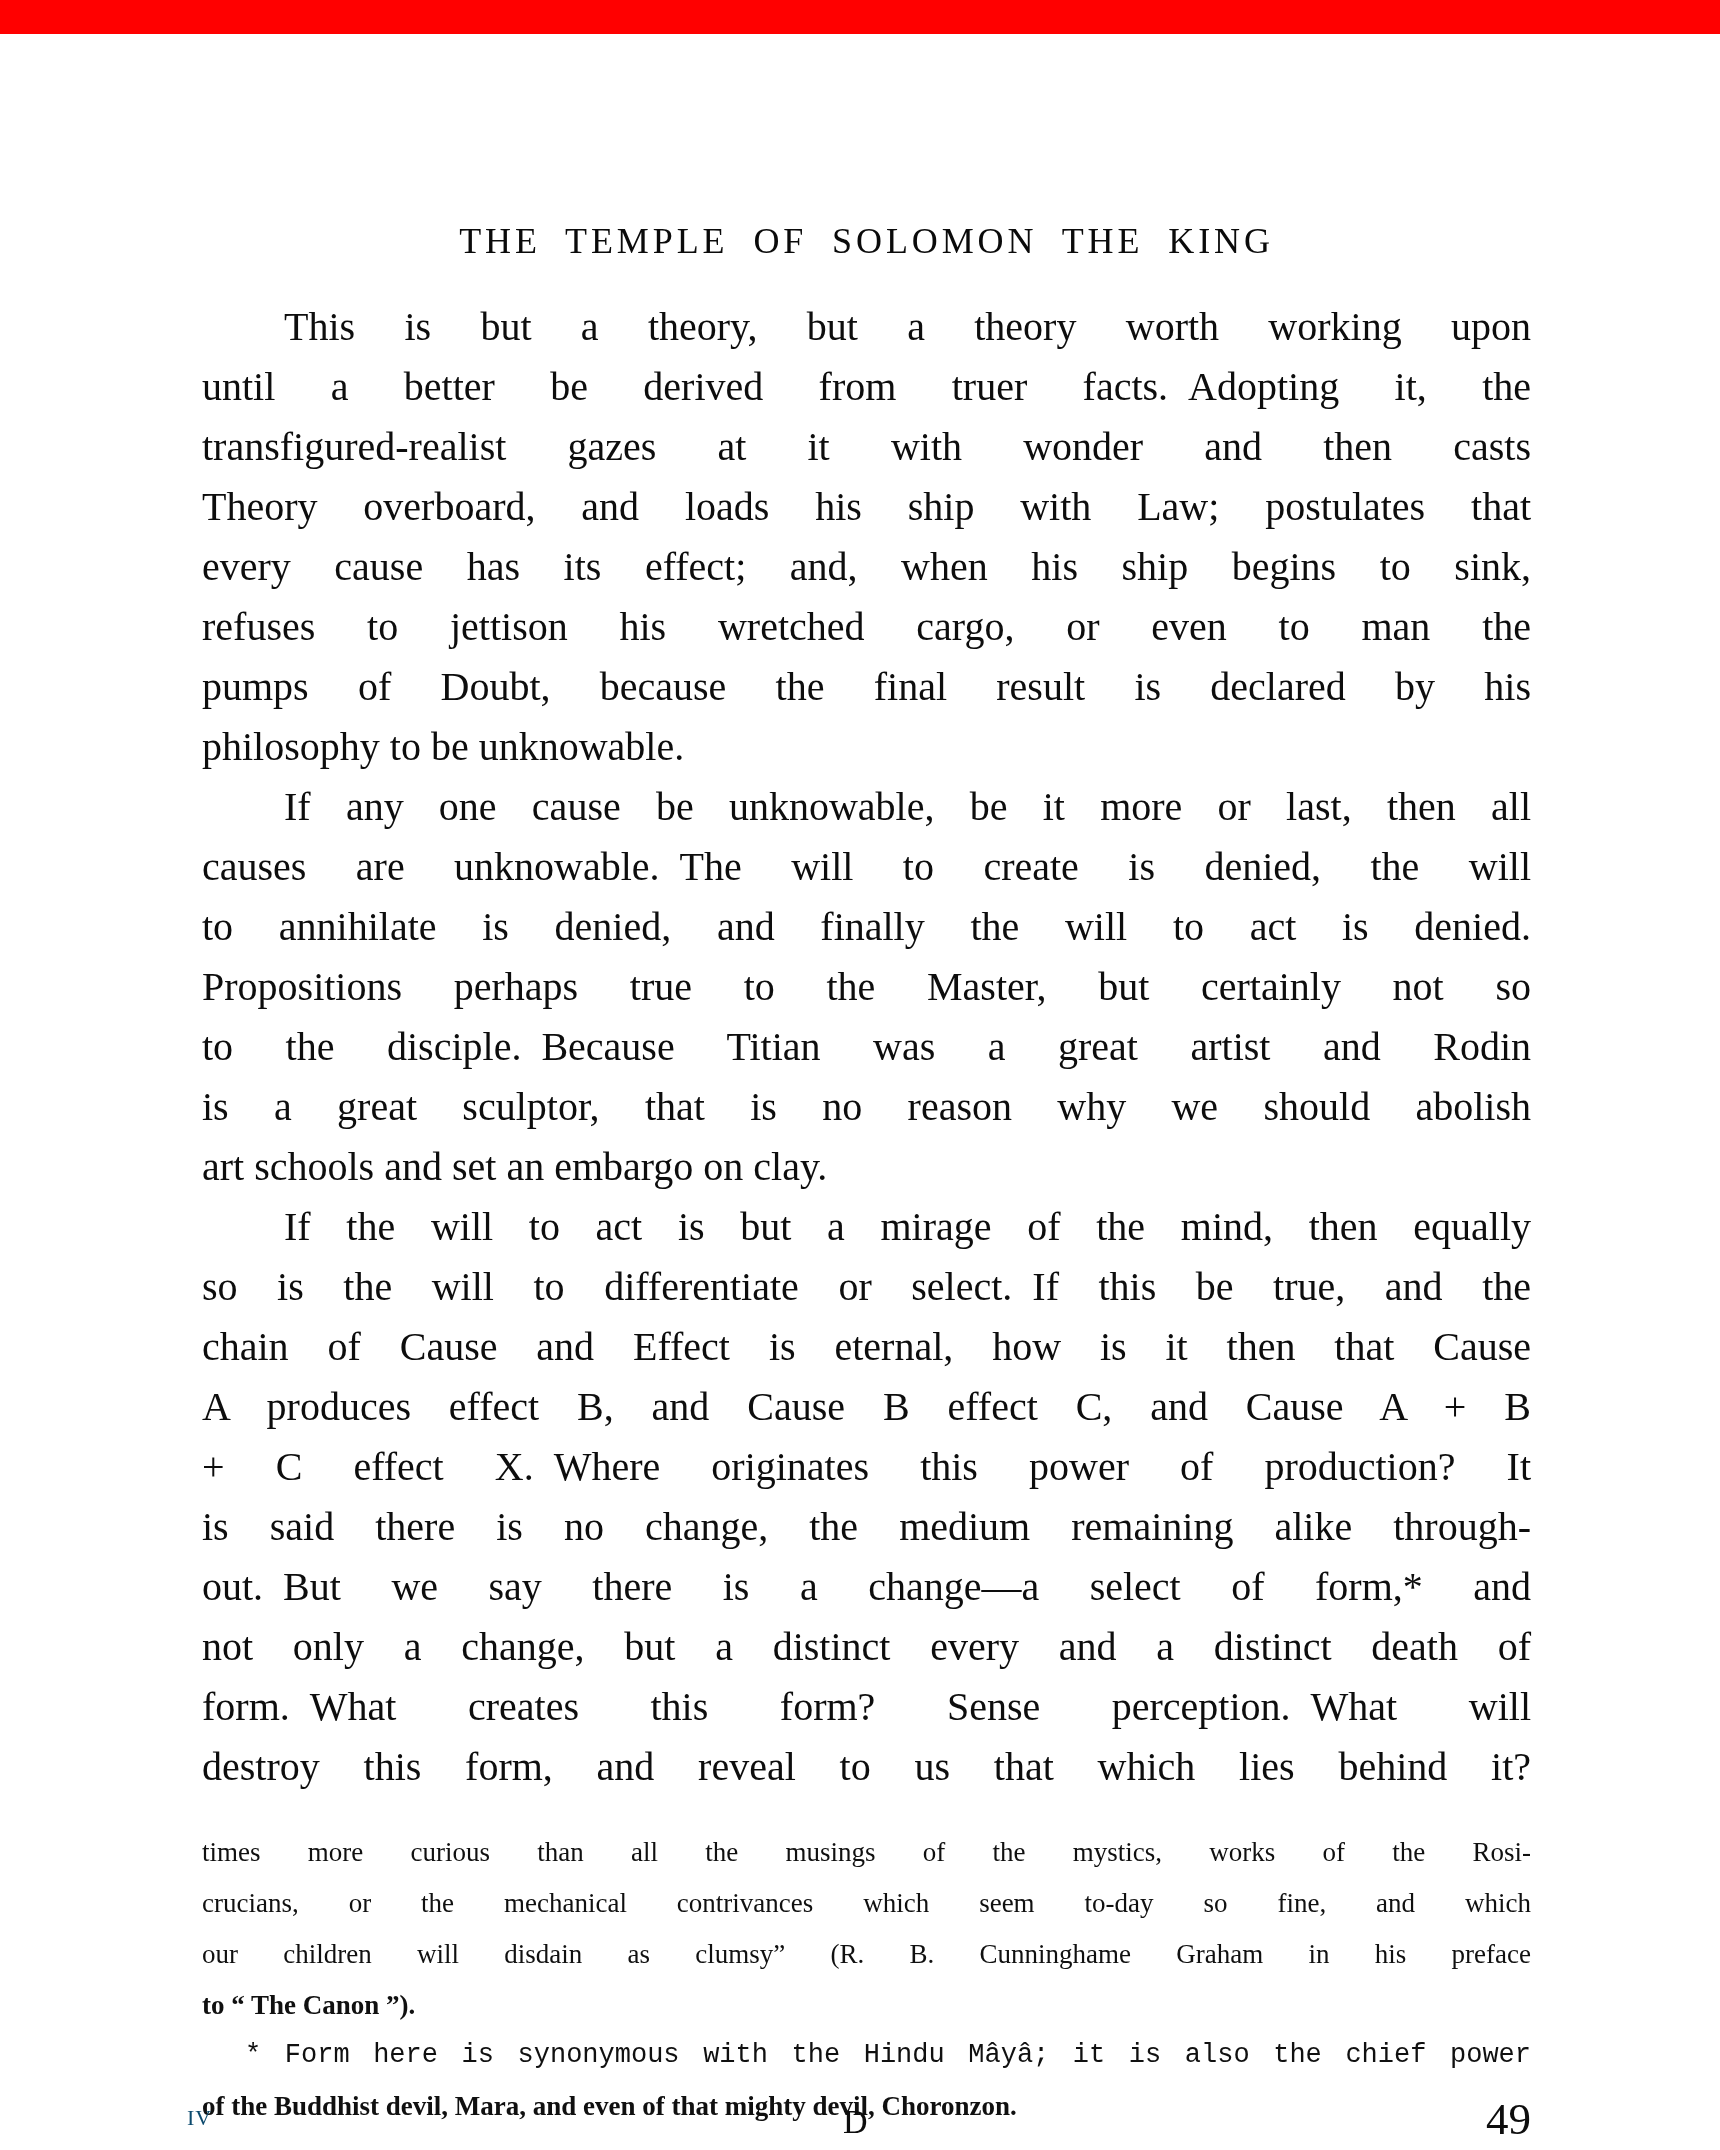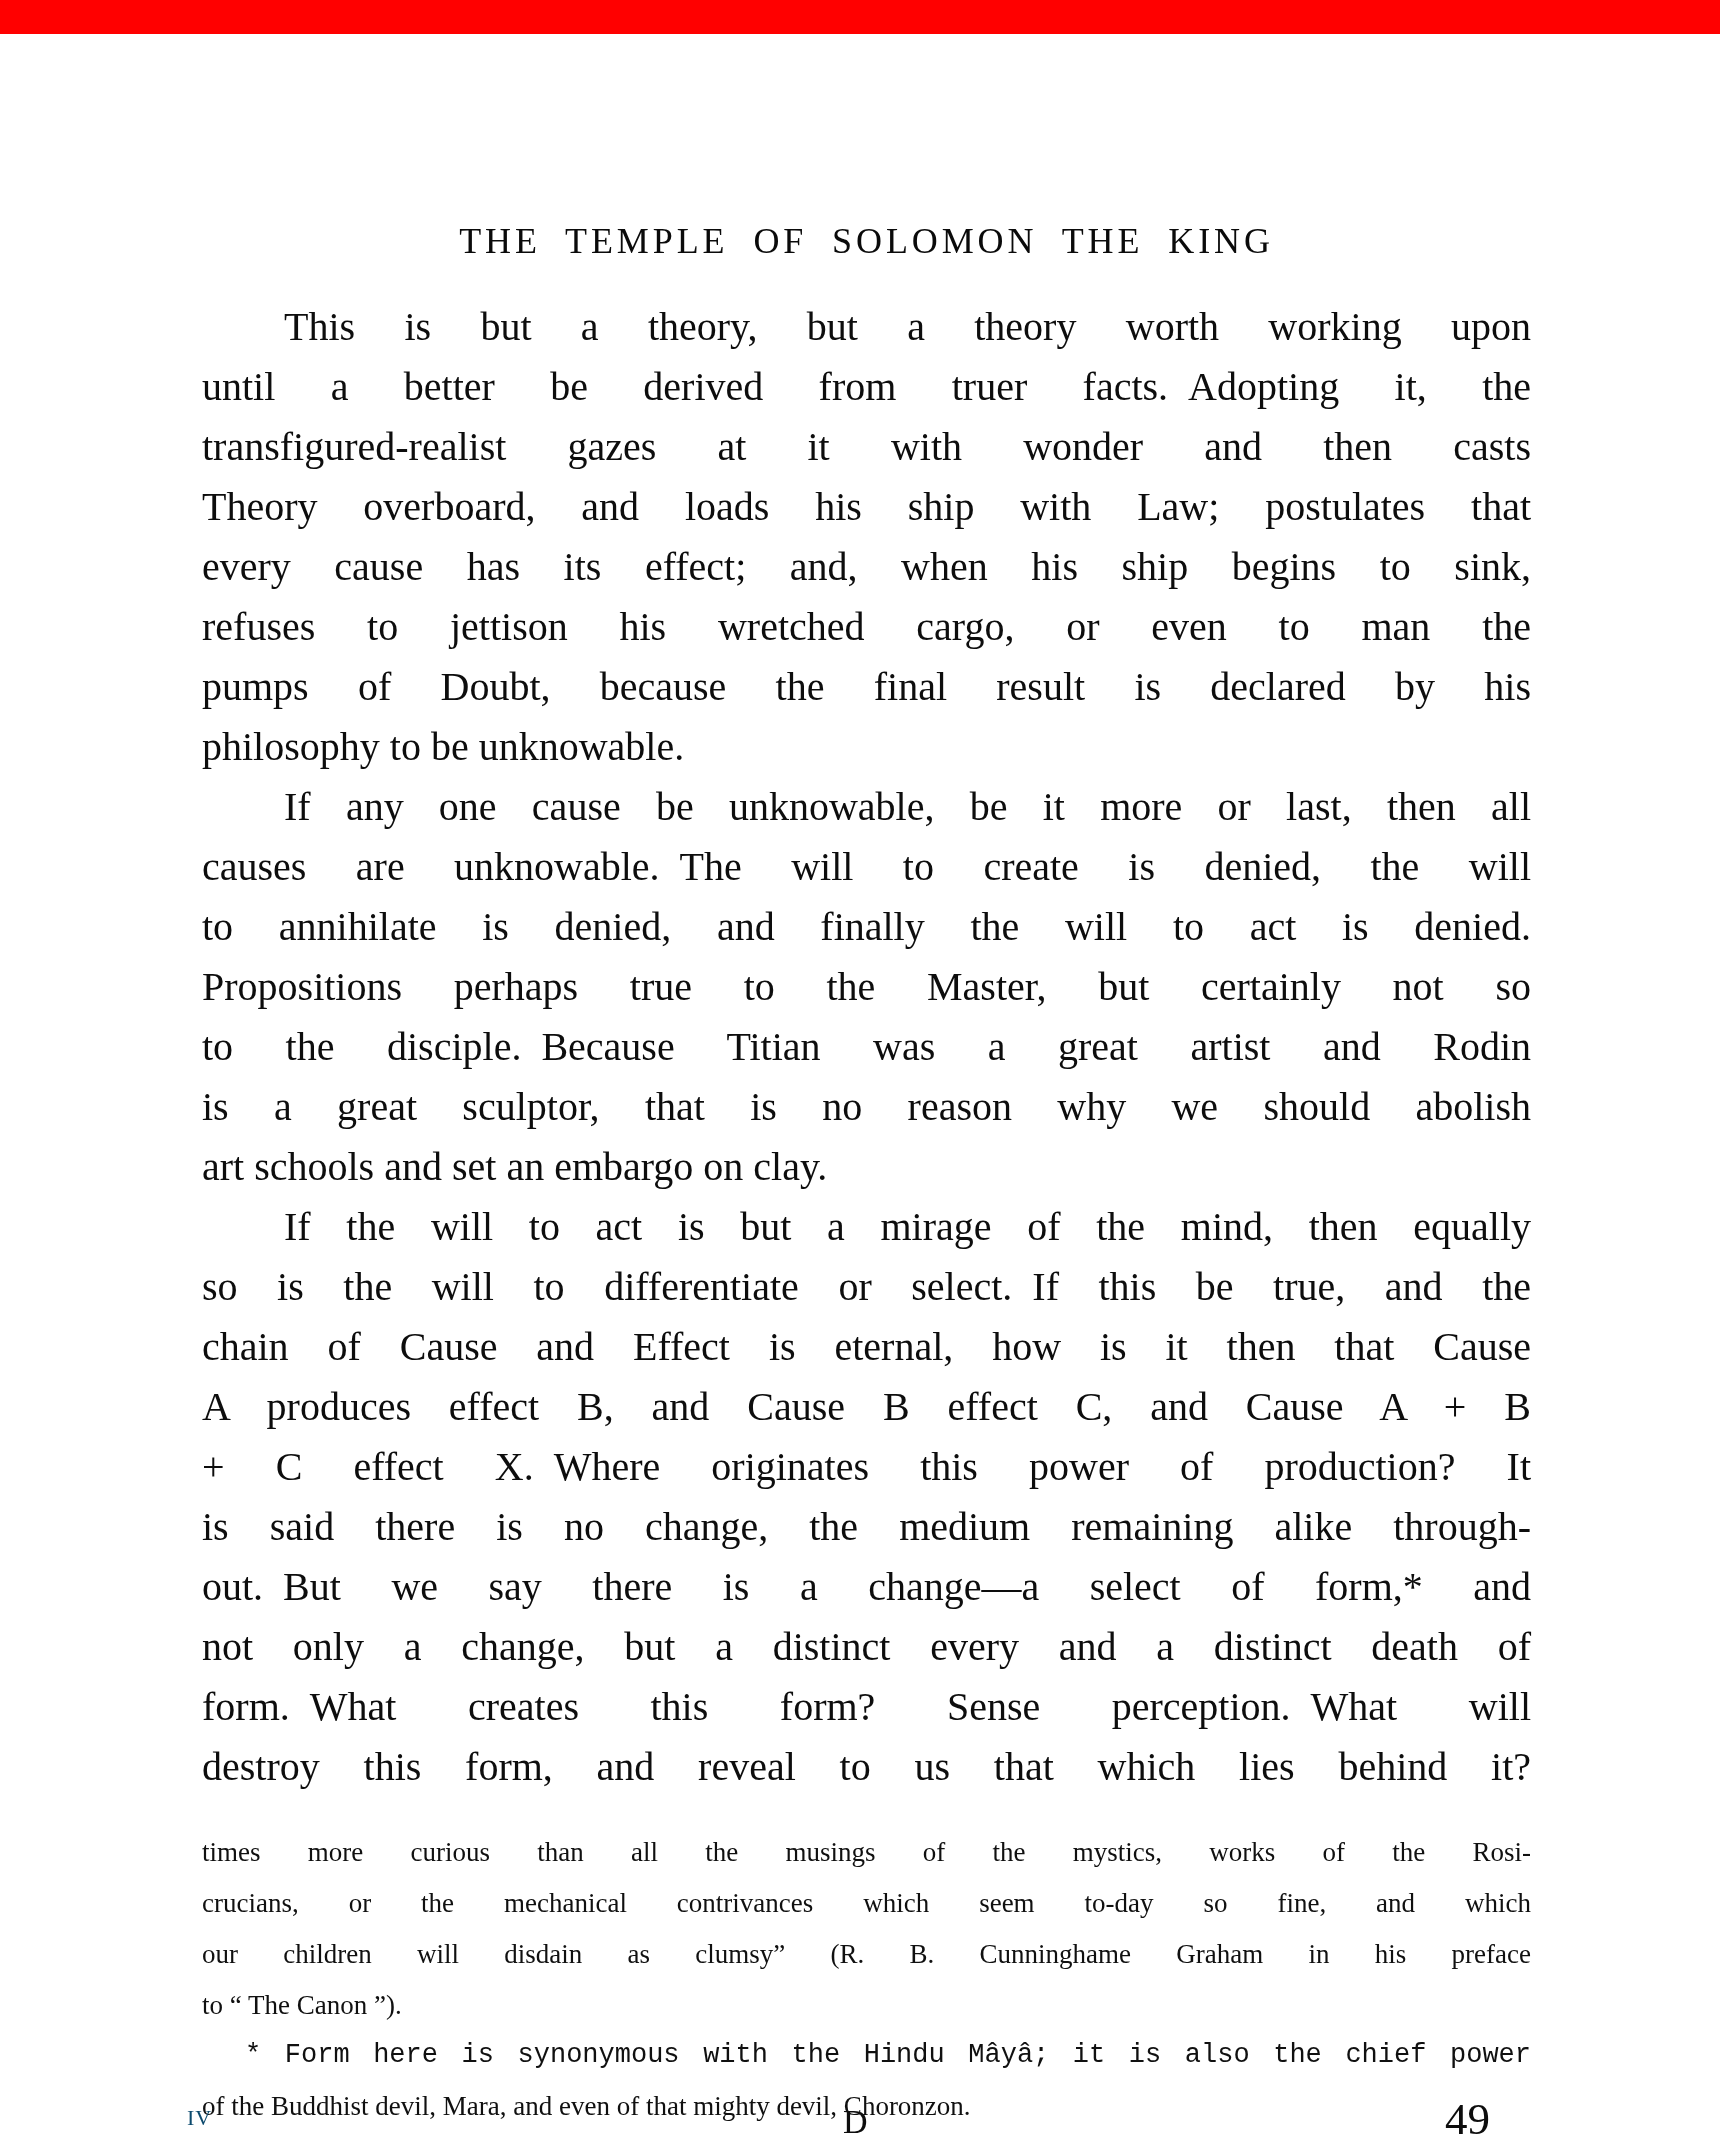--- a/index.html
+++ b/index.html
@@ -40,34 +40,34 @@
 
   .footnote-text {
     position: absolute;
     left: 202px; top: 1822px; width: 1329px;
     font-size: 27px;
     line-height: 42px;
     color: #101010;
   }
   .footnote-text .line { text-align: justify; text-align-last: justify; margin-top: 9px; }
   .footnote-text .line.indent { text-indent: 43px; }
-  .footnote-text .line.flush { text-align-last: left; }
+  .footnote-text .line.flush { text-align-last: left; font-weight: bold; }
   .footnote-text .line.gap { margin-top: 7.7px; font-family: Liberation Mono, monospace; }
 
   .footer-volume {
     position: absolute; left: 187px; top: 2107px;
     font-size: 22px; line-height: 1; letter-spacing: 0.9px; color: #0c4a6e;
   }
   .footer-signature {
     position: absolute; left: 843px; top: 2105px;
     font-size: 34px; line-height: 1; color: #0d0d0d;
   }
   .footer-page-number {
     position: absolute; left: 1445px; top: 2097px; width: 86px;
-    text-align: left;
+    text-align: right;
     font-size: 45px; line-height: 1; color: #0d0d0d;
   }
 </style>
 </head>
 <body>
 
 <div class="pad-bar top" style="background: rgb(255, 0, 0);"></div>
 
 <div class="page-title">THE TEMPLE OF SOLOMON THE KING</div>
 

